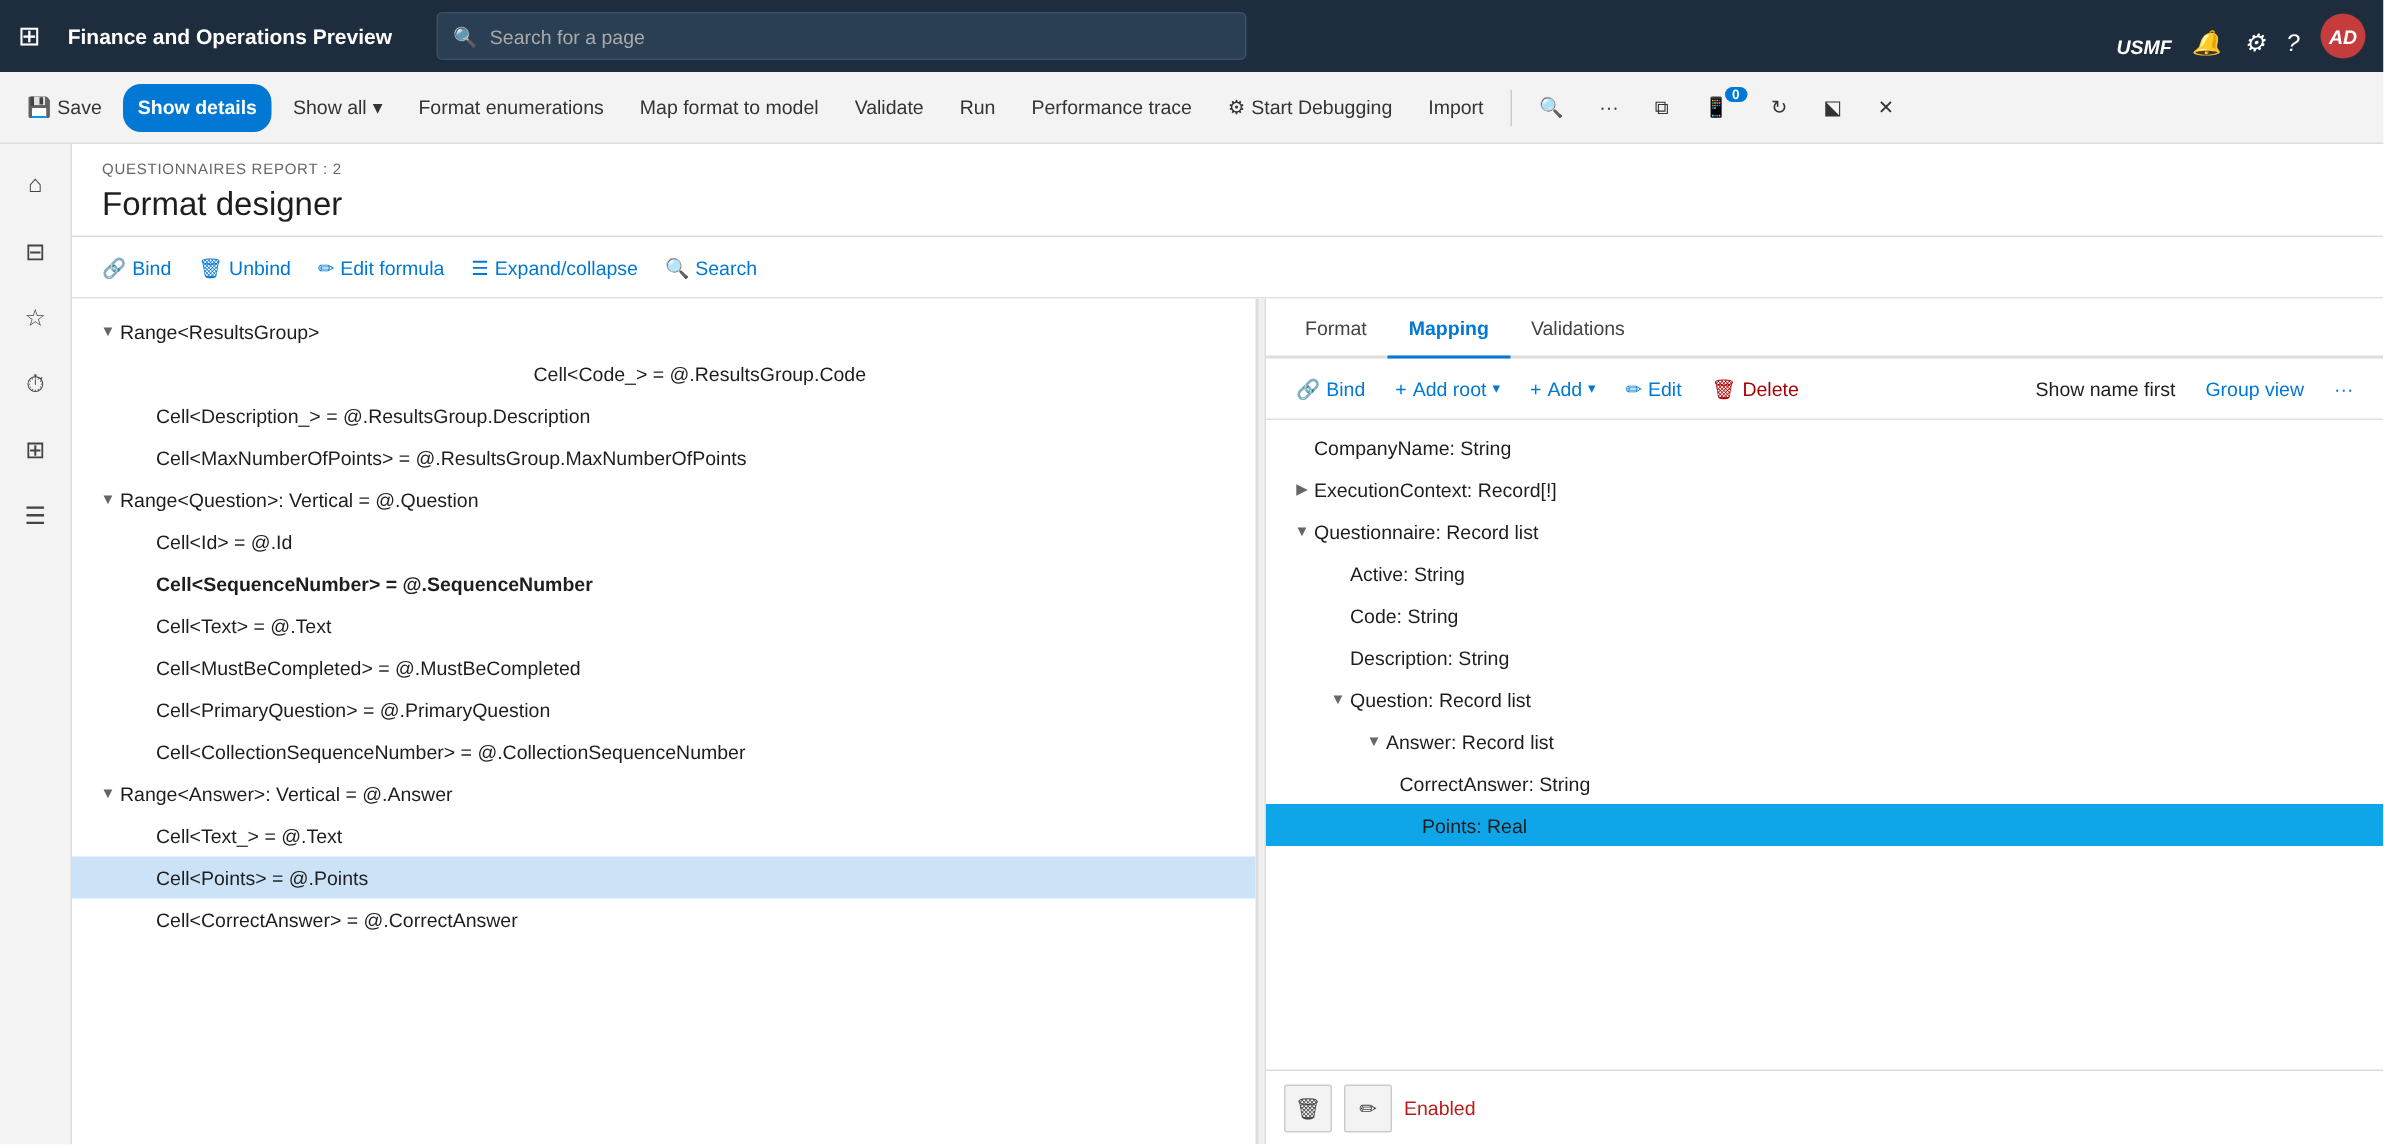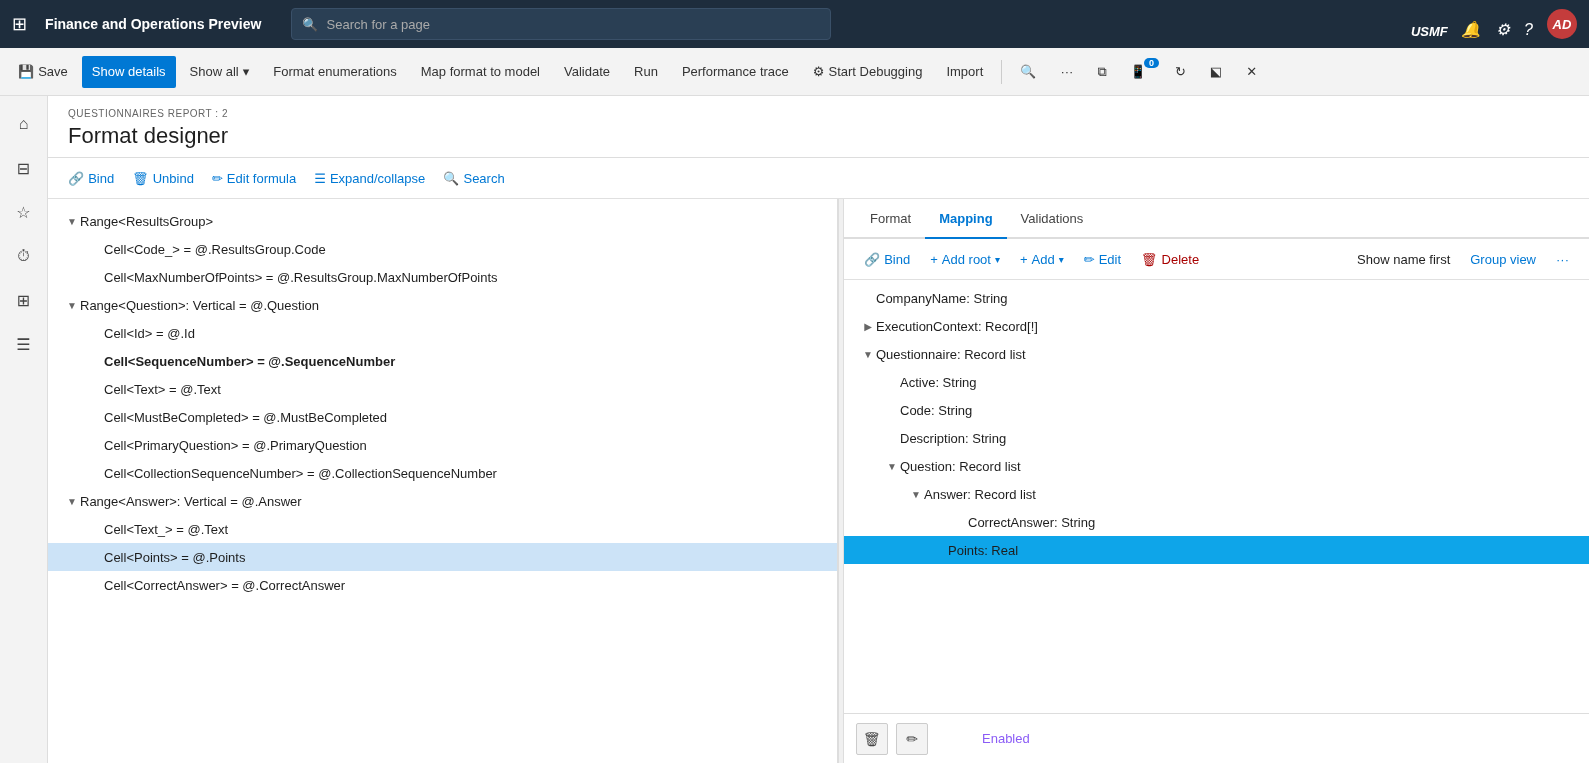--- a/index.html
+++ b/index.html
@@ -73,21 +73,22 @@
       color: #333;
       display: flex;
       align-items: center;
       gap: 4px;
       border-radius: 2px;
       white-space: nowrap;
     }
     .toolbar .btn.primary {
       background: #0078d4;
       color: #fff;
-      font-weight: 400;
+      font-weight: 700;
+      border-radius: 12px;
     }
     .toolbar .sep { width: 1px; height: 24px; background: #ccc; margin: 0 4px; }
     .toolbar .badge {
       background: #0078d4; color: #fff;
       border-radius: 10px; padding: 0 5px;
       font-size: 11px; font-weight: 700;
     }
 
     
     .main-layout {
@@ -401,23 +402,27 @@
     </div>
 
     <div class="split-panes">
 
       <div class="left-pane">
         <div class="tree-container" id="left-tree">
             <div class="tree-item" style="padding-left: 16px;">
               <span class="toggle">▼</span>
               <span class="label">Range&lt;ResultsGroup&gt;</span>
             </div>
-            <div class="tree-item" style="padding-left: 40px;">
+            <div class="tree-item" style="padding-left: 40px; text-align: center;">
               <span class="toggle"></span>
               <span class="label">Cell&lt;Code_&gt; = @.ResultsGroup.Code</span>
+            </div>
+            <div class="tree-item" style="padding-left: 40px;">
+              <span class="toggle"></span>
+              <span class="label">Cell&lt;Description_&gt; = @.ResultsGroup.Description</span>
             </div>
             <div class="tree-item" style="padding-left: 40px;">
               <span class="toggle"></span>
               <span class="label">Cell&lt;MaxNumberOfPoints&gt; = @.ResultsGroup.MaxNumberOfPoints</span>
             </div>
             <div class="tree-item" style="padding-left: 16px;">
               <span class="toggle">▼</span>
               <span class="label">Range&lt;Question&gt;: Vertical = @.Question</span>
             </div>
             <div class="tree-item" style="padding-left: 40px;">
@@ -533,32 +538,32 @@
               <span>Description: String</span>
             </div>
             <div class="right-tree-item" style="padding-left: 40px;">
               <span class="toggle">▼</span>
               <span>Question: Record list</span>
             </div>
             <div class="right-tree-item" style="padding-left: 64px;">
               <span class="toggle">▼</span>
               <span>Answer: Record list</span>
             </div>
-            <div class="right-tree-item" style="padding-left: 108px;">
+            <div class="right-tree-item" style="padding-left: 73px;">
               <span class="toggle"></span>
               <span>CorrectAnswer: String</span>
             </div>
             <div class="right-tree-item selected" style="padding-left: 88px;">
               <span class="toggle"></span>
               <span>Points: Real</span>
             </div>
           </div>
 
         <div class="right-bottom">
           <div class="icon-btn">🗑</div>
           <div class="icon-btn">✏</div>
-          <span style="font-size:13px; color:#8b5cf6;margin-left:46px;">Enabled</span>
+          <span style="font-size:13px; color:#b91c1c;">Enabled</span>
         </div>
       </div>
 
     </div>
   </div>
 </div>
 
 </body></html>

